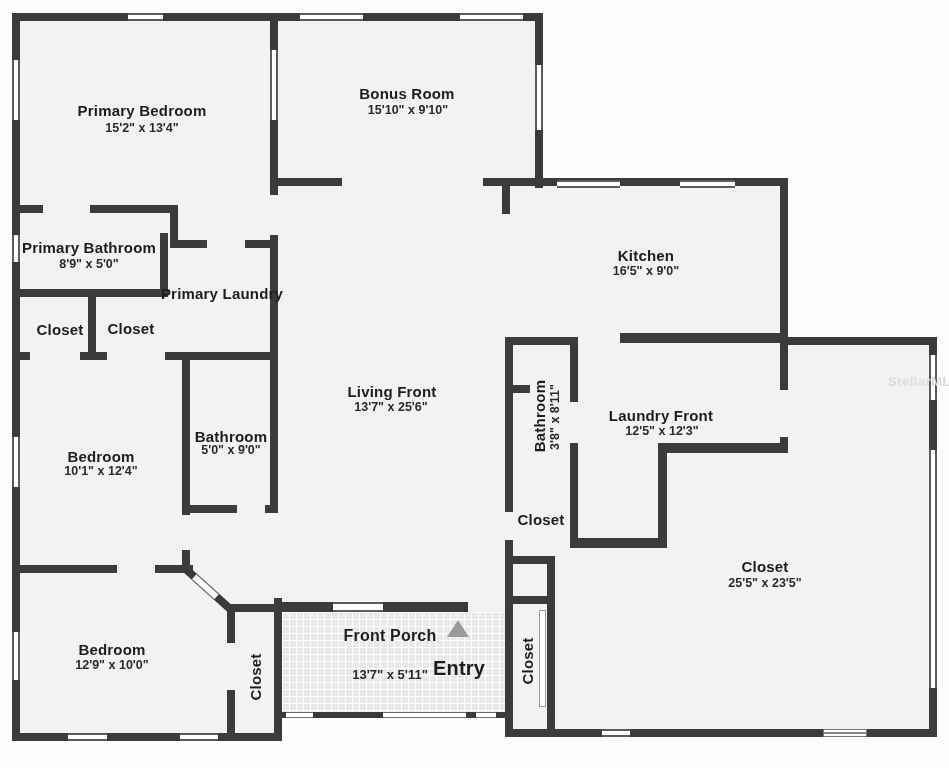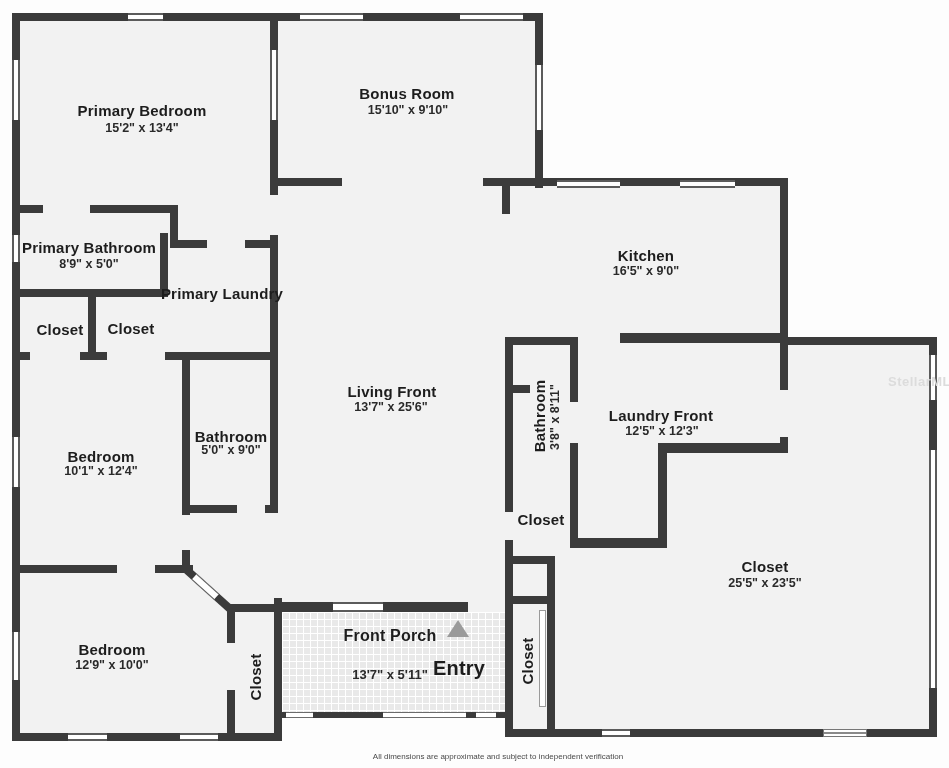--- a/index.html
+++ b/index.html
@@ -176,15 +176,14 @@
   <div class="rname vert" style="left:255px;top:677px;">Closet</div>
 
   <div class="rname" style="left:390px;top:636px;font-size:16px;">Front Porch</div>
   <div class="rdims" style="left:390px;top:674px;font-size:13px;">13'7" x 5'11"</div>
 
   <div class="rname" style="left:459px;top:652px;font-size:20px;margin-top:16px;">Entry</div>
 
   <div class="rname vert" style="left:527px;top:661px;">Closet</div>
 
   <div class="watermark">StellarMLS</div>
-  <div class="disclaimer">All dimensions are approximate and subject to independent verification</div>
 
 </div>
 
 </body></html>

